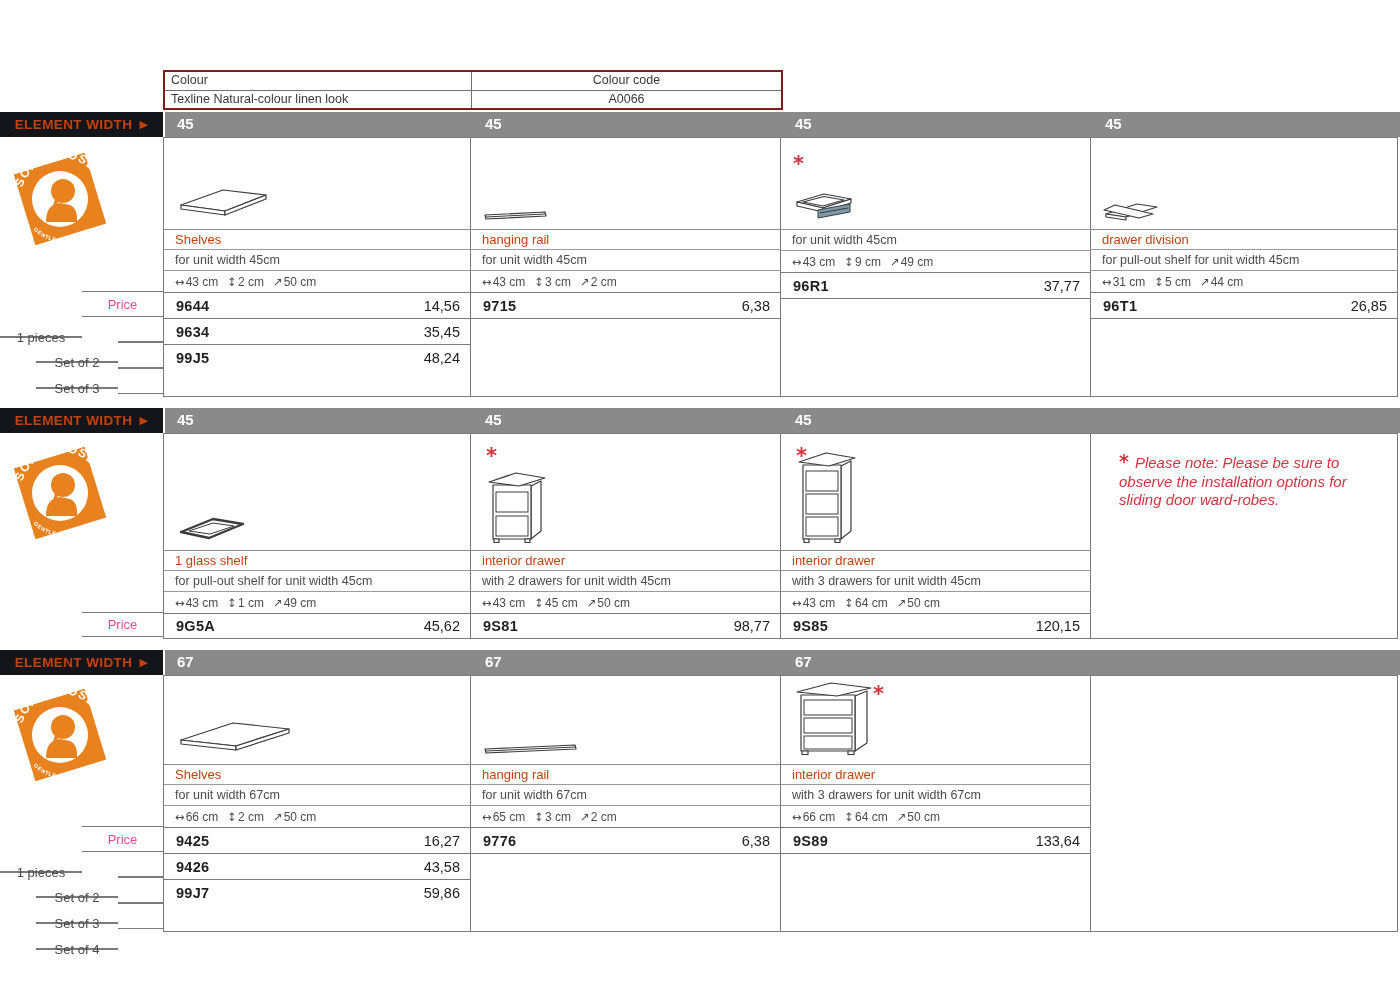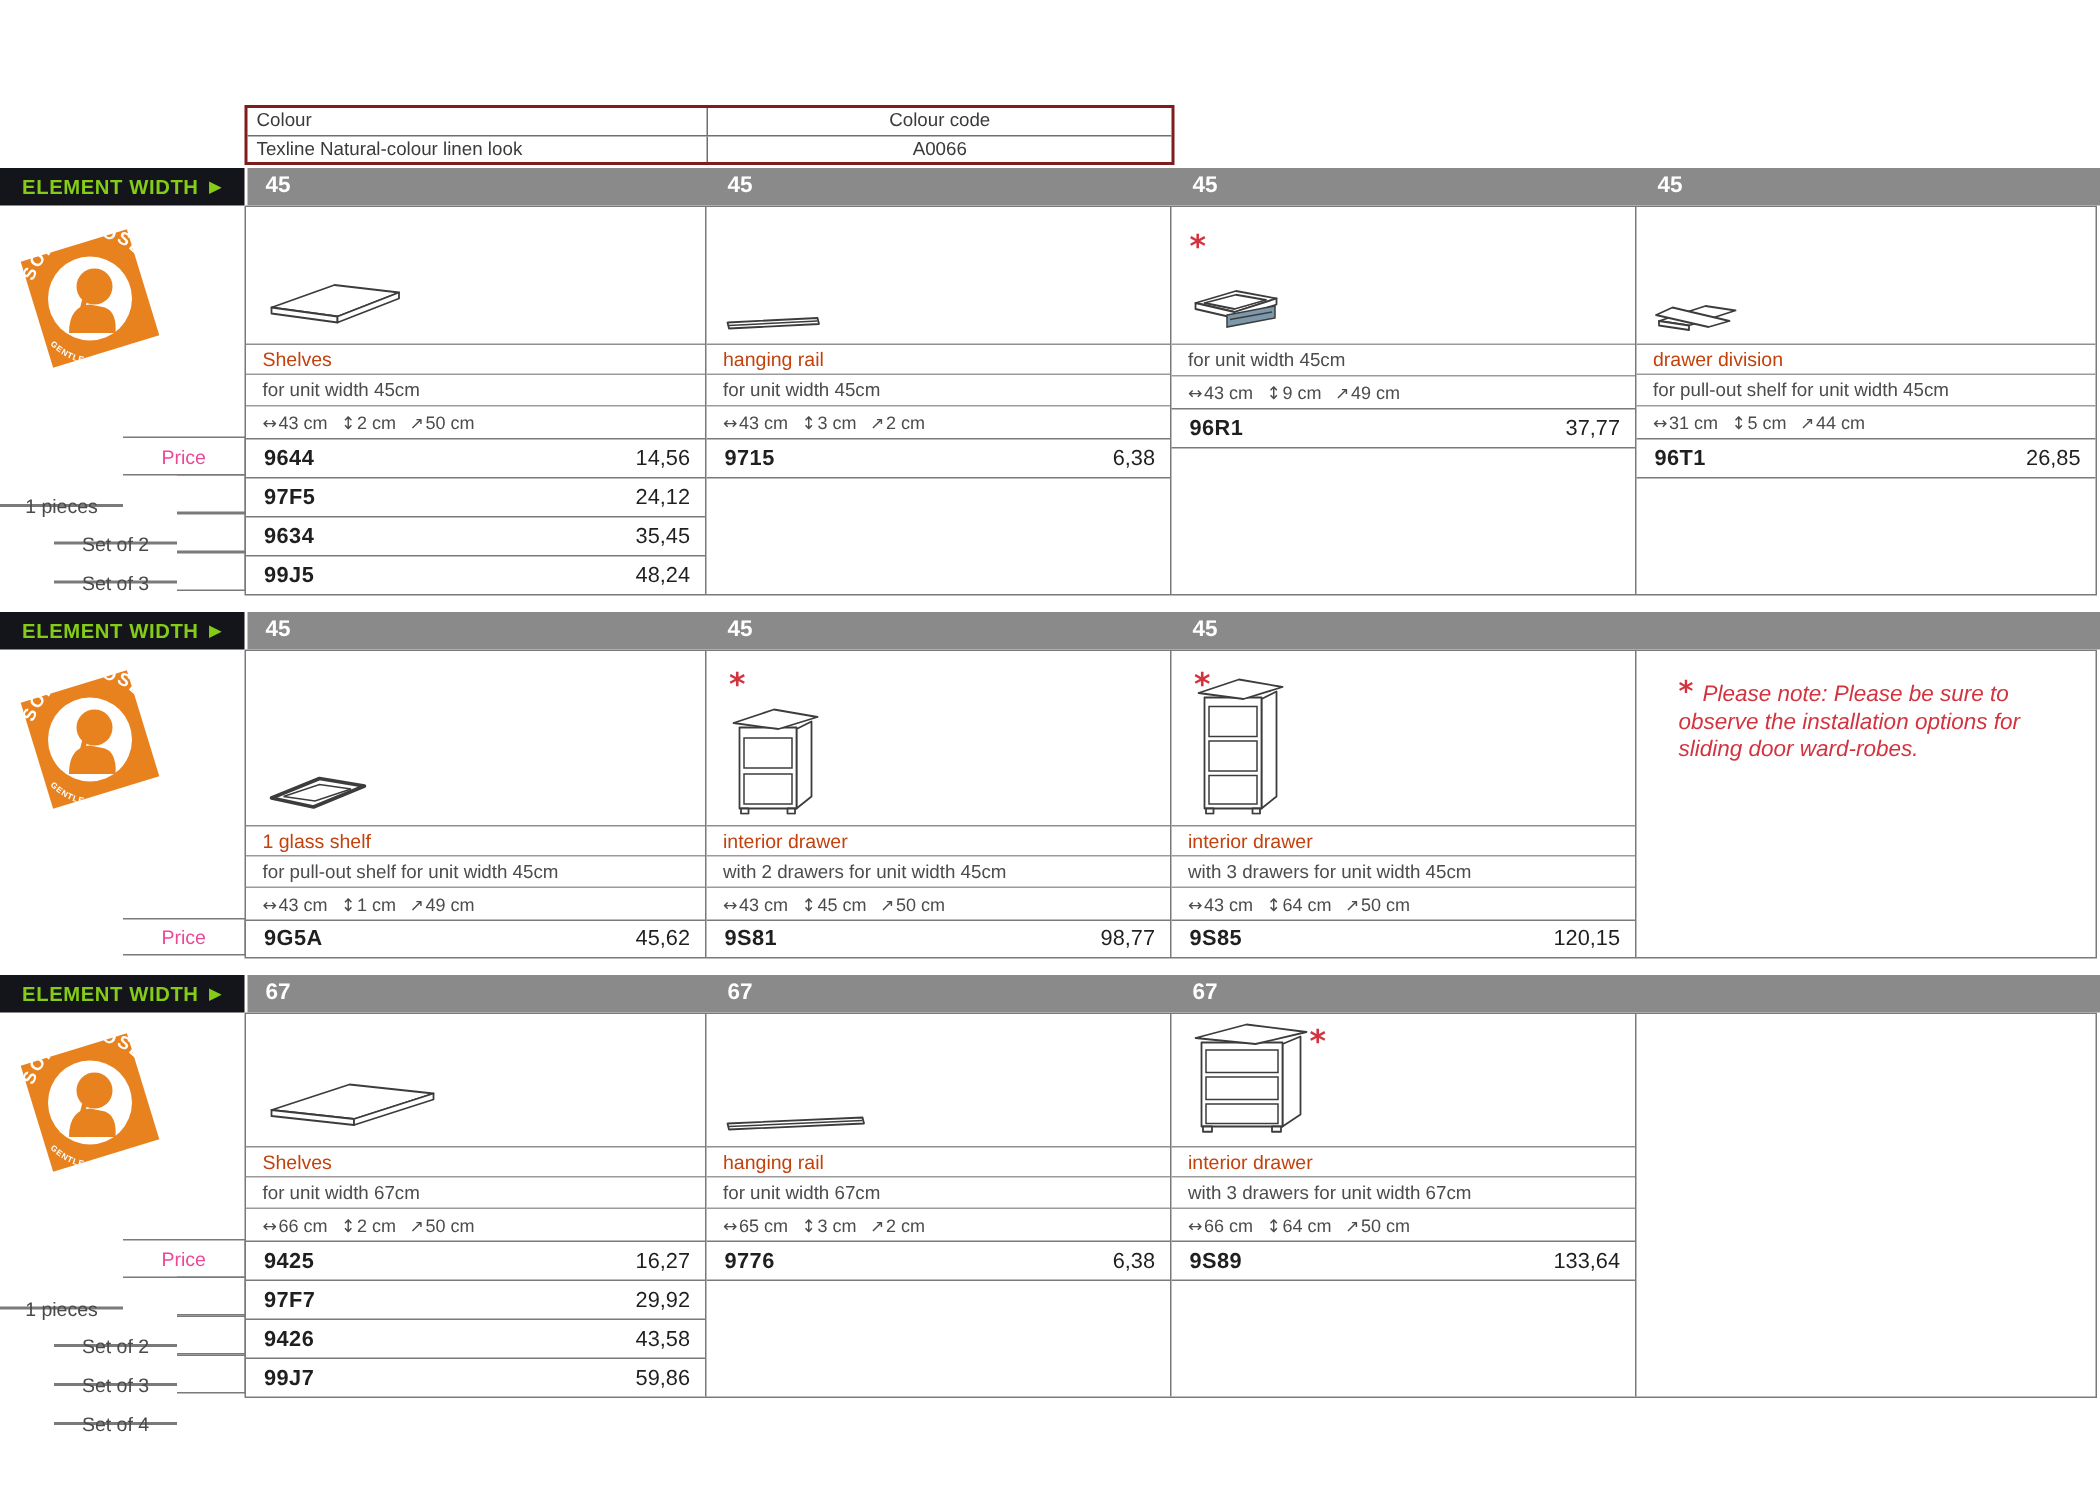--- a/index.html
+++ b/index.html
@@ -12,21 +12,21 @@
     border:2px solid #7f1d1d; }
   .ct-row { display:flex; height:18px; }
   .ct-row + .ct-row { border-top:1px solid #6f6f6f; }
   .ct-c1 { width:307px; padding:1px 6px; font-size:12.5px; border-right:1px solid #6f6f6f; }
   .ct-c2 { flex:1; padding:1px 6px; font-size:12.5px; text-align:center; }
 
   
   .section { position:absolute; left:0; width:1400px; }
   .sec-hdr { position:absolute; left:0; top:0; width:1400px; height:25px; }
   .ew-box { position:absolute; left:0; top:0; width:163px; height:25px; background:#14151a;
-    color:#84cc16; display:flex; align-items:center; justify-content:center; gap:7px;
+    color:#c2410c; display:flex; align-items:center; justify-content:center; gap:7px;
     font-size:13.5px; font-weight:bold; letter-spacing:.4px; }
   .ew-box .arr { font-size:11px; font-family:"DejaVu Sans",sans-serif; }
   .ew-bar { position:absolute; left:165px; top:0; right:0; height:25px; background:#8a8a8a; }
   .wlabel { position:absolute; top:3px; color:#fff; font-weight:bold; font-size:15px; }
   .wl0{left:12px} .wl1{left:320px} .wl2{left:630px} .wl3{left:940px}
 
   
   .ptable { position:absolute; left:163px; top:25px; width:1235px; display:flex;
     border:1px solid #7a7a7a; background:#fff; }
   .pcol { display:flex; flex-direction:column; }
@@ -151,24 +151,20 @@
           <span class="dim">
               <span class="ic">↗</span>
               <span>50 cm</span>
             </span>
         </div>
         <div class="prow">
           <span class="pcode">9644</span>
           <span class="pprice">14,56</span>
         </div>
         <div class="prow">
-          <span class="pcode">97F5</span>
-          <span class="pprice">24,12</span>
-        </div>
-        <div class="prow">
           <span class="pcode">9634</span>
           <span class="pprice">35,45</span>
         </div>
         <div class="prow">
           <span class="pcode">99J5</span>
           <span class="pprice">48,24</span>
         </div>
       </div>
 
       <div class="pcol cw1">
@@ -486,24 +482,20 @@
           <span class="dim">
               <span class="ic">↗</span>
               <span>50 cm</span>
             </span>
         </div>
         <div class="prow">
           <span class="pcode">9425</span>
           <span class="pprice">16,27</span>
         </div>
         <div class="prow">
-          <span class="pcode">97F7</span>
-          <span class="pprice">29,92</span>
-        </div>
-        <div class="prow">
           <span class="pcode">9426</span>
           <span class="pprice">43,58</span>
         </div>
         <div class="prow">
           <span class="pcode">99J7</span>
           <span class="pprice">59,86</span>
         </div>
       </div>
 
       <div class="pcol cw1">

